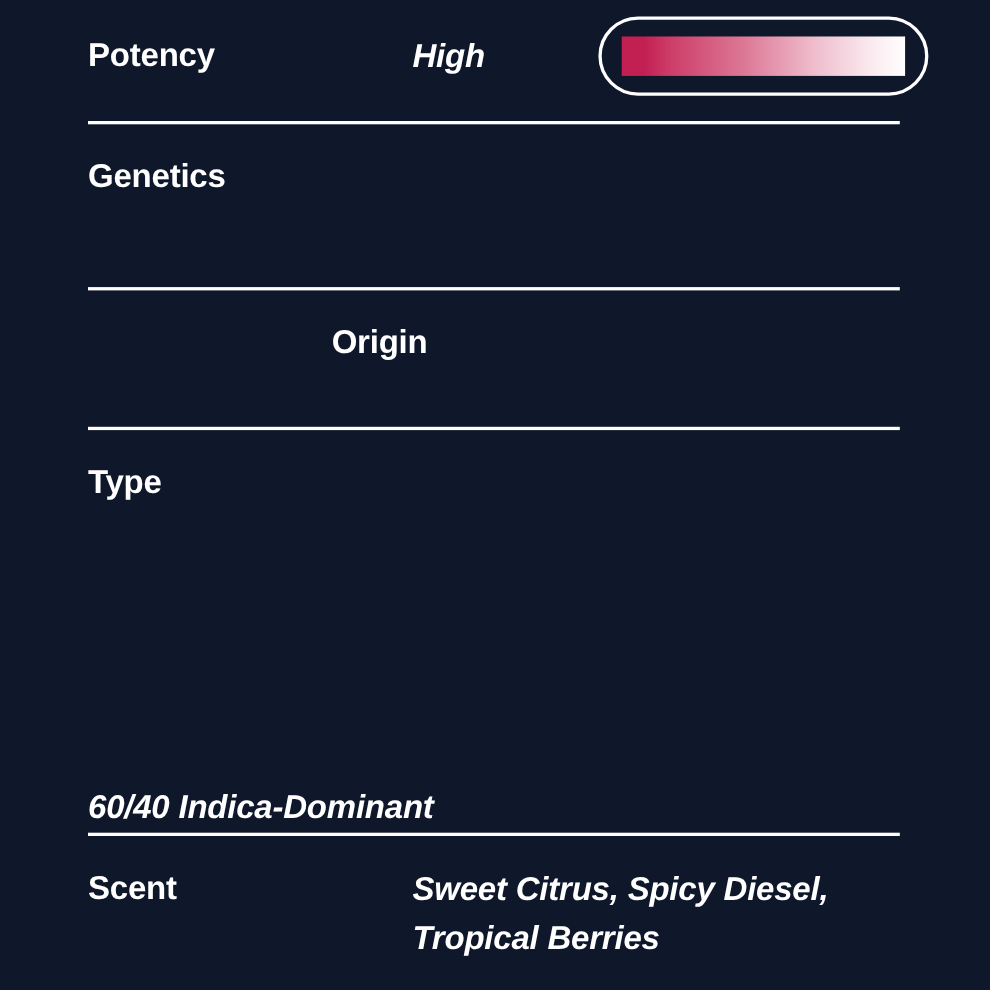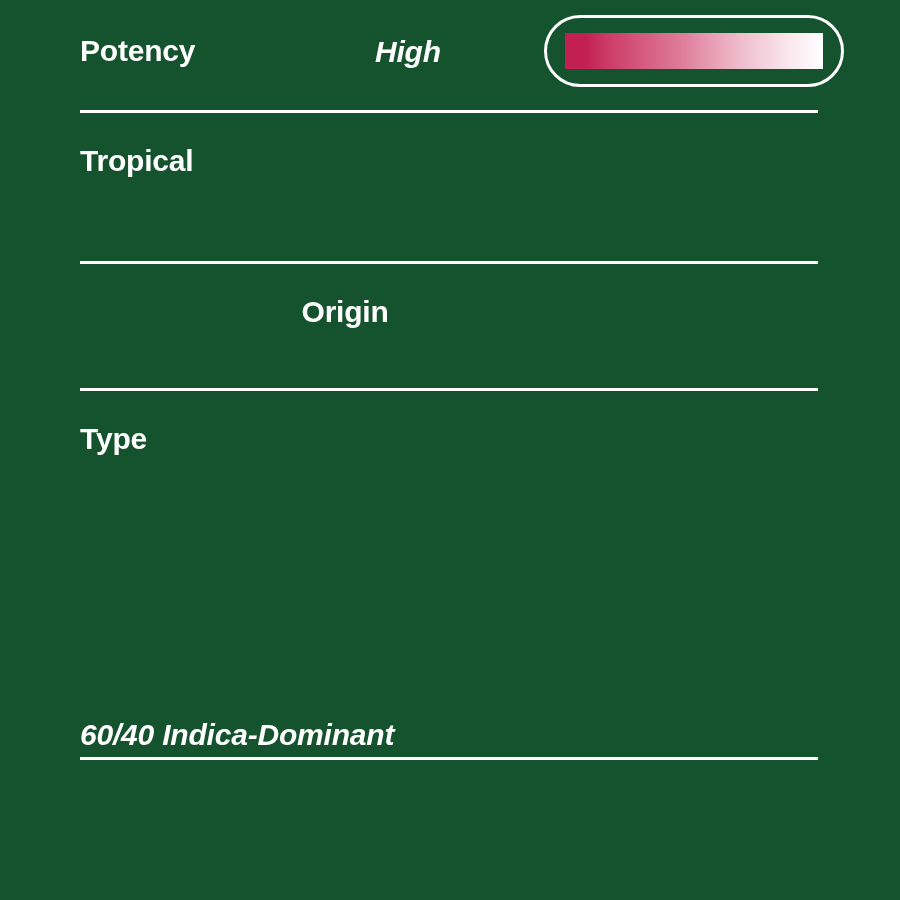--- a/index.html
+++ b/index.html
@@ -14,21 +14,21 @@
   body {
     background:#C21F53;
     font-family:"Liberation Sans", sans-serif;
     -webkit-font-smoothing:antialiased;
   }
 
   .spec-card {
     position:relative;
     width:900px;
     height:900px;
-    background:#14532d;
+    background:#0f172a;
     padding:0 80px;
     display:flex;
     flex-direction:column;
     justify-content:center;
   }
 
   .spec-rows {
     width:738px;
     display:flex;
     flex-direction:column;
@@ -141,35 +141,37 @@
           <div class="meter-track">
             <div class="meter-fill" id="meter-fill" style="width: 100%; background: linear-gradient(to right, rgb(194, 31, 83) 0%, rgb(194, 31, 83) 8%, rgb(204, 58, 102) 16%, rgb(221, 122, 152) 44%, rgb(239, 189, 205) 68%, rgb(250, 234, 240) 88%, rgb(255, 255, 255) 100%);"></div>
           </div>
         </div>
       </div>
     </div>
 
     <div class="spec-divider"></div>
 
     <div class="spec-row row-genetics">
-      <div class="spec-label">Tropical</div>
+      <div class="spec-label">Genetics</div>
     </div>
 
     <div class="spec-divider"></div>
 
     <div class="spec-row row-origin">
       <div class="spec-label">Origin</div>
     </div>
 
     <div class="spec-divider"></div>
 
     <div class="spec-row row-type">
       <div class="spec-label">Type</div>
       <div class="spec-value" style="max-width:460px;">60/40 Indica-Dominant</div>
     </div>
 
     <div class="spec-divider"></div>
 
     <div class="spec-row row-scent">
+      <div class="spec-label">Scent</div>
+      <div class="spec-value">Sweet Citrus, Spicy Diesel, Tropical Berries</div>
     </div>
 
   </div>
 </div>
 
 </body></html>

